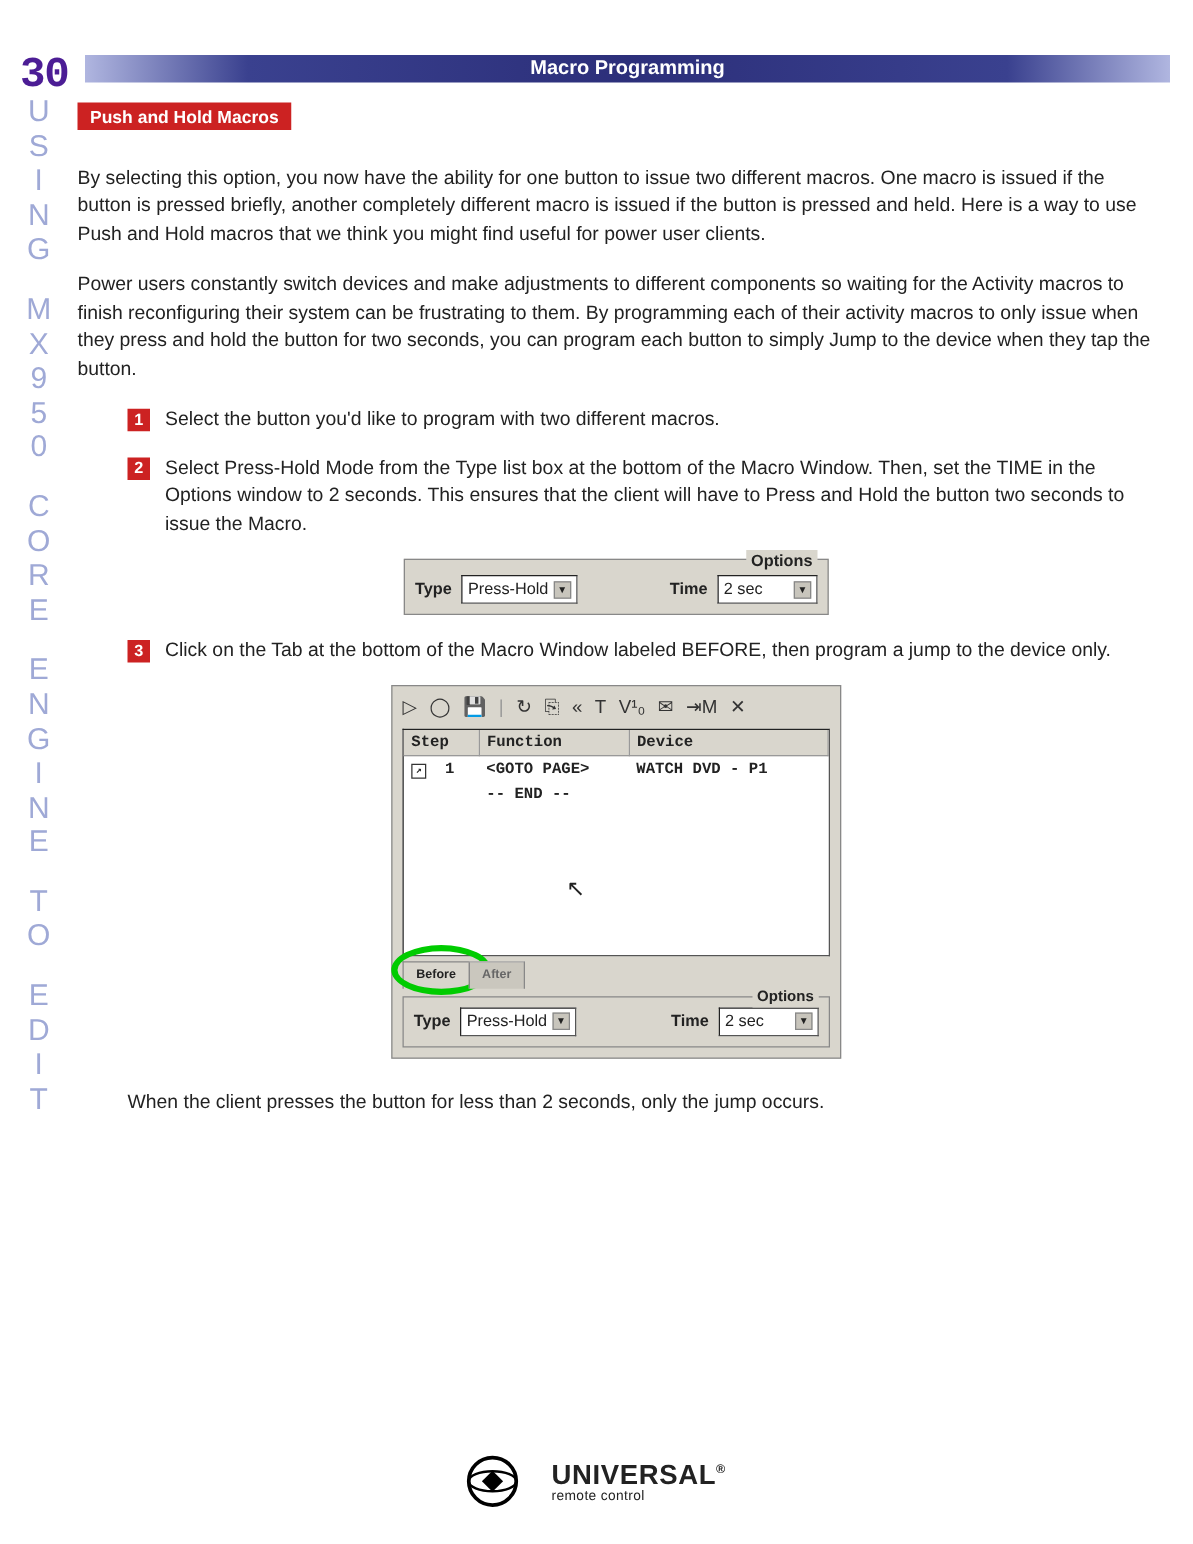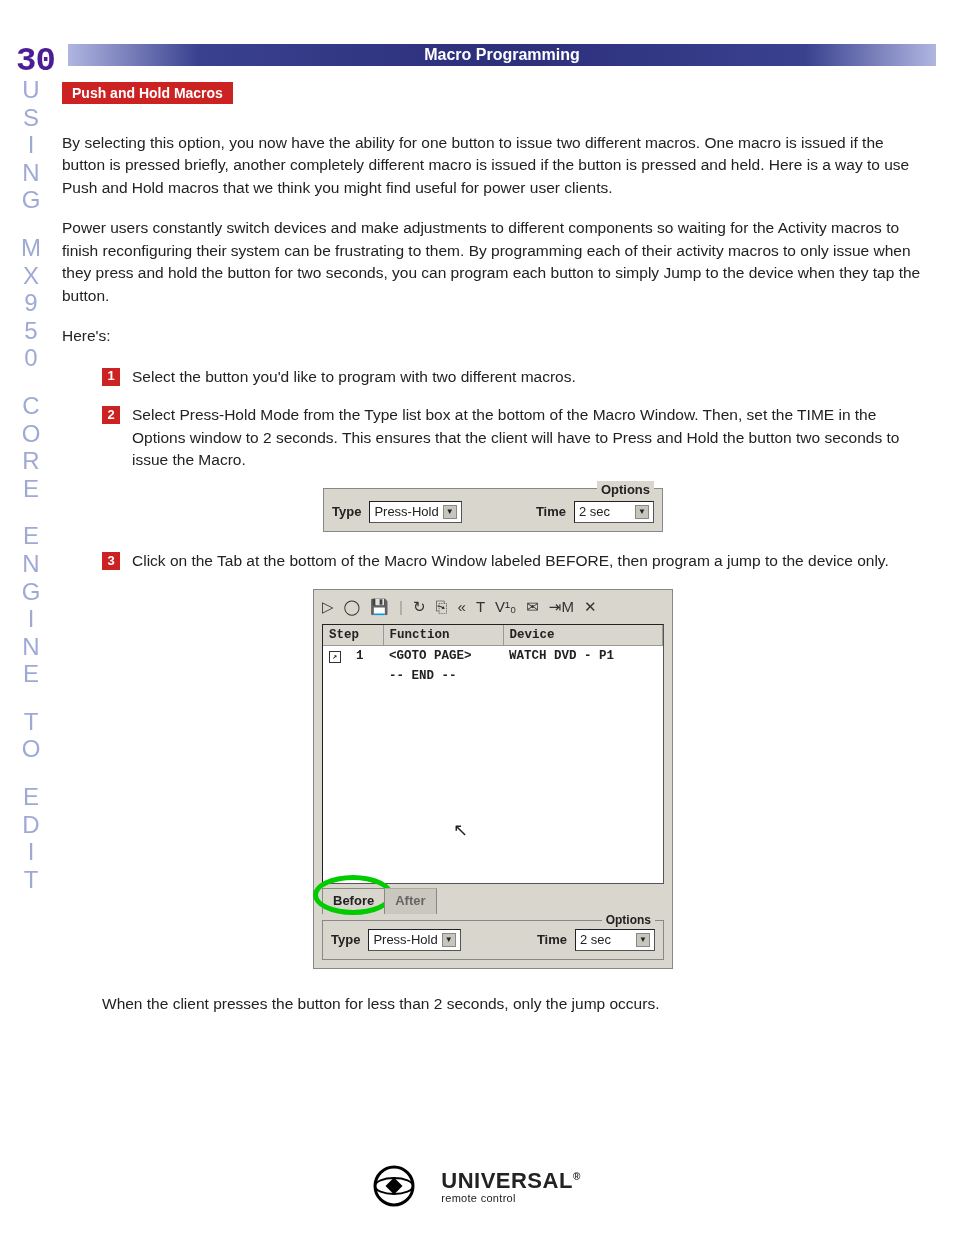--- a/index.html
+++ b/index.html
@@ -19,28 +19,28 @@
   .step-text { flex:1; }
   .fig1 { margin:6px auto 18px auto; width:340px; border:1px solid #888; background:#d9d6cd; position:relative; }
   .options-legend { position:absolute; top:-8px; right:8px; background:#d9d6cd; padding:0 4px; font-family:"Arial","Helvetica",sans-serif; font-weight:700; font-size:13px; }
   .fig1-inner { padding:12px 8px 8px 8px; display:flex; align-items:center; gap:8px; font-family:Arial,sans-serif; font-size:13px; }
   .fig1-inner .lbl { font-weight:700; }
   .dd { background:#fff; border:1px solid #555; border-top-color:#222; border-left-color:#222; padding:1px 4px; display:flex; align-items:center; gap:4px; min-width:80px; justify-content:space-between; }
   .dd .arrow { width:14px; height:14px; background:#c8c5bc; border:1px solid #888; display:flex; align-items:center; justify-content:center; font-size:8px; }
   .fig2 { margin:10px auto 18px auto; width:360px; background:#d9d6cd; border:1px solid #888; font-family:Arial,sans-serif; font-size:13px; }
   .toolbar-row { padding:6px 8px; display:flex; gap:10px; align-items:center; font-size:15px; color:#333; }
   .toolbar-row .sep { color:#999; }
-  .macro-table { background:#fff; margin:0 8px; border:1px solid #555; border-top-color:#222; border-left-color:#222; height:260px; position:relative; }
+  .macro-table { background:#fff; margin:0 8px; border:1px solid #555; border-top-color:#222; border-left-color:#222; height:182px; position:relative; }
   .macro-table table { width:100%; border-collapse:collapse; font-family:"Courier New",monospace; font-size:12.5px; font-weight:700; }
   .macro-table th { text-align:left; padding:1px 6px; border-right:1px solid #999; border-bottom:1px solid #999; background:#d9d6cd; }
   .macro-table td { padding:1px 6px; vertical-align:top; white-space:pre; }
   .row-icon { width:12px; height:12px; border:1px solid #333; display:inline-block; font-size:8px; text-align:center; line-height:10px; }
   .cursor-arrow { position:absolute; left:130px; bottom:40px; font-size:18px; }
   .tabs-row { display:flex; padding:4px 8px 0 8px; position:relative; }
-  .tab { padding:3px 10px; border:1px solid #888; background:#d9d6cd; font-weight:700; font-size:13px; border-bottom:none; position:relative; }
+  .tab { padding:3px 10px; border:1px solid #888; background:#d9d6cd; font-weight:700; font-size:10px; border-bottom:none; position:relative; }
   .tab.inactive { background:#cac7be; color:#666; border-top:1px solid #aaa; margin-left:-1px; }
   .tab-circle { position:absolute; left:-10px; top:-14px; width:80px; height:40px; border:5px solid #0c0; border-radius:50%; pointer-events:none; }
   .fig2 .options-box { margin:6px 8px 8px 8px; border:1px solid #888; padding:8px; position:relative; display:flex; align-items:center; gap:8px; }
   .fig2 .options-box .options-legend2 { position:absolute; top:-9px; right:8px; background:#d9d6cd; padding:0 4px; font-weight:700; font-size:12px; }
   .footer-text { margin-top:24px; }
   .logo-wrap { position:absolute; bottom:24px; left:0; width:954px; text-align:center; }
   .logo { display:inline-flex; align-items:center; gap:26px; }
   .logo-mark { width:42px; height:42px; position:relative; }
   .logo-mark svg { width:42px; height:42px; }
   .logo-text { text-align:left; }
@@ -89,21 +89,20 @@
 
 <div class="header-band">
   <span>Macro Programming</span>
 </div>
 
 <div class="subheader">Push and Hold Macros</div>
 
 <div class="body">
   <p>By selecting this option, you now have the ability for one button to issue two different macros. One macro is issued if the button is pressed briefly, another completely different macro is issued if the button is pressed and held. Here is a way to use Push and Hold macros that we think you might find useful for power user clients.</p>
   <p>Power users constantly switch devices and make adjustments to different components so waiting for the Activity macros to finish reconfiguring their system can be frustrating to them. By programming each of their activity macros to only issue when they press and hold the button for two seconds, you can program each button to simply Jump to the device when they tap the button.</p>
-  <p>Here's:</p>
 
   <div class="steps">
     <div class="step">
       <div class="step-num">1</div>
       <div class="step-text">Select the button you'd like to program with two different macros.</div>
     </div>
     <div class="step">
       <div class="step-num">2</div>
       <div class="step-text">Select Press-Hold Mode from the Type list box at the bottom of the Macro Window. Then, set the TIME in the Options window to 2 seconds. This ensures that the client will have to Press and Hold the button two seconds to issue the Macro.</div>
     </div>

